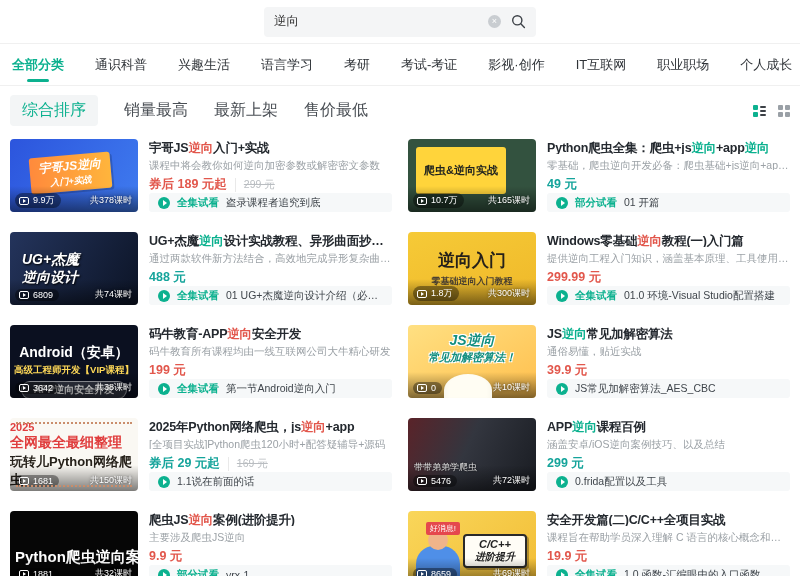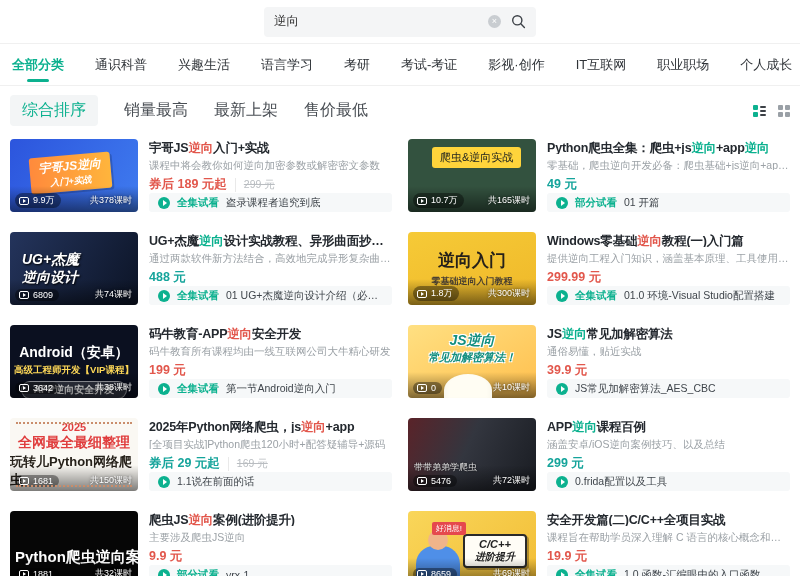--- a/index.html
+++ b/index.html
@@ -42,51 +42,51 @@
   .play-sq { width:10px; height:8px; border:1px solid #fff; border-radius:2px; display:inline-flex; align-items:center; justify-content:center; }
   .play-sq::after { content:""; border-left:3px solid #fff; border-top:2px solid transparent; border-bottom:2px solid transparent; margin-left:1px; }
   .lessons { text-shadow:0 0 3px rgba(0,0,0,.8); }
 
   
   .th1 { background:linear-gradient(120deg,#2c55dd,#3f7bef); }
   .th1 .banner { position:absolute; left:20px; top:16px; transform:rotate(-5deg); background:linear-gradient(90deg,#ff8a3c,#ffb53c); color:#fff; font-weight:bold; font-style:italic; padding:3px 9px; border-radius:3px; text-align:center; box-shadow:2px 2px 0 rgba(0,0,0,.18); }
   .th1 .bl1 { display:block; font-size:12px; }
   .th1 .bl2 { display:block; font-size:9px; }
   .th2 { background:#33523f; }
-  .th2 .tag { position:absolute; left:24px; top:8px; background:#ffd43b; color:#22251f; font-weight:normal; font-size:11px; padding:3px 8px; border-radius:3px; }
+  .th2 .tag { position:absolute; left:8px; top:8px; background:#ffd43b; color:#22251f; font-weight:bold; font-size:11px; padding:16px 8px; border-radius:3px; }
   .th3 { background:linear-gradient(120deg,#24345c,#0c1426); display:flex; flex-direction:column; justify-content:center; padding-left:12px; }
   .th3 .l { color:#fff; font-weight:bold; font-style:italic; font-size:14px; line-height:1.25; text-shadow:1px 1px 2px #000; }
   .th4 { background:linear-gradient(160deg,#f6ca37,#efb829); display:flex; flex-direction:column; align-items:center; justify-content:center; }
   .th4 .big { font-size:17px; font-weight:bold; color:#26211a; }
   .th4 .small { font-size:9px; color:#4a4032; margin-top:3px; font-weight:bold; }
   .th5 { background:#0b1020; display:flex; flex-direction:column; align-items:center; justify-content:center; gap:2px; }
   .th5 .l1 { color:#fff; font-weight:bold; font-size:14px;margin-top:20px; }
   .th5 .l2 { color:#ffd957; font-size:9.5px; font-weight:bold; }
   .th5 .pill { background:rgba(255,255,255,.16); border:1px solid rgba(255,255,255,.55); color:#fff; font-size:10px; font-weight:bold; padding:1px 12px; border-radius:10px; margin-top:2px; }
   .th6 { background:linear-gradient(150deg,#ffe082,#ffbf4d); display:flex; flex-direction:column; align-items:center; padding-top:7px; }
   .th6 .l { font-weight:bold; font-style:italic; color:#128f80; text-shadow:1px 1px 0 #fff,-1px -1px 0 #fff,1px -1px 0 #fff,-1px 1px 0 #fff; }
   .th6 .l1 { font-size:14px; } .th6 .l2 { font-size:11px; }
   .th6::after { content:""; position:absolute; bottom:-8px; left:36px; width:48px; height:32px; background:#fffdf3; border-radius:50% 50% 0 0; box-shadow:inset 0 -4px 6px rgba(0,0,0,.06); }
-  .th7 { background:#faf8f3; display:flex; flex-direction:column; align-items:center; justify-content:center; gap:1px; }
+  .th7 { background:#faf8f3; display:flex; flex-direction:column; align-items:flex-start; justify-content:center; gap:1px; }
   .th7::before,.th7::after { content:""; position:absolute; left:6px; right:6px; border-top:2px dotted #c98d6b; }
   .th7::before { top:4px; } .th7::after { bottom:4px; }
   .th7 .y { color:#e03e3e; font-weight:bold; font-size:11px; }
   .th7 .m { color:#e03e3e; font-weight:bold; font-size:14px; }
   .th7 .b { color:#26211a; font-weight:bold; font-size:13px; }
   .th8 { background:linear-gradient(115deg,#5a2329 0%,#33363f 45%,#191c22 100%); }
   .th8 .cap { position:absolute; left:6px; bottom:17px; color:#e8e8e8; font-size:9px; text-shadow:0 0 2px #000; }
   .th9 { background:#060606; }
   .th9 .l { position:absolute; left:5px; top:37px; color:#fff; font-weight:bold; font-size:15px; white-space:nowrap; }
   .th10 { background:linear-gradient(140deg,#f9d65a,#f2bd35); }
   .th10::before { content:""; position:absolute; left:8px; bottom:-4px; width:44px; height:42px; background:#4f8fe8; border-radius:18px 18px 0 0; }
   .th10::after { content:""; position:absolute; left:20px; bottom:34px; width:20px; height:20px; border-radius:50%; background:#f0b48a; }
   .th10 .box { position:absolute; right:9px; top:23px; background:#fffdf6; border:2px solid #2a2a2a; border-radius:4px; padding:2px 10px; text-align:center; box-shadow:2px 2px 0 rgba(0,0,0,.28); }
   .th10 .c1 { display:block; font-size:11px; font-weight:bold; color:#222; font-style:italic; }
   .th10 .c2 { display:block; font-size:10px; font-weight:bold; color:#222; font-style:italic; }
-  .th10 .tagred { position:absolute; right:70px; top:11px; background:#e5484d; color:#fff; font-size:8px; padding:1px 4px; border-radius:2px; z-index:2; }
+  .th10 .tagred { position:absolute; right:76px; top:11px; background:#e5484d; color:#fff; font-size:8px; padding:1px 4px; border-radius:2px; z-index:2; }
 
   
   .info { flex:1; min-width:0; display:flex; flex-direction:column; }
   .title { font-size:12.5px; font-weight:bold; color:#24292f; letter-spacing:-0.2px; white-space:nowrap; overflow:hidden; text-overflow:ellipsis; margin-top:1px; }
   .hl-red { color:#e2574c; }
   .hl-accent { color:#0cb18f; }
   .desc { font-size:10.5px; color:#9ba1a6; margin-top:5px; white-space:nowrap; overflow:hidden; text-overflow:ellipsis; }
   .price { display:flex; align-items:baseline; margin-top:6px; font-size:12.5px; font-weight:bold; }
   .price .cur.red { color:#e2574c; } .price .cur.accent { color:#15a49b; }
   .orig { font-weight:normal; color:#b9bdc1; font-size:10.5px; text-decoration:line-through; margin-left:8px; padding-left:8px; border-left:1px solid #e9e9e9; }

